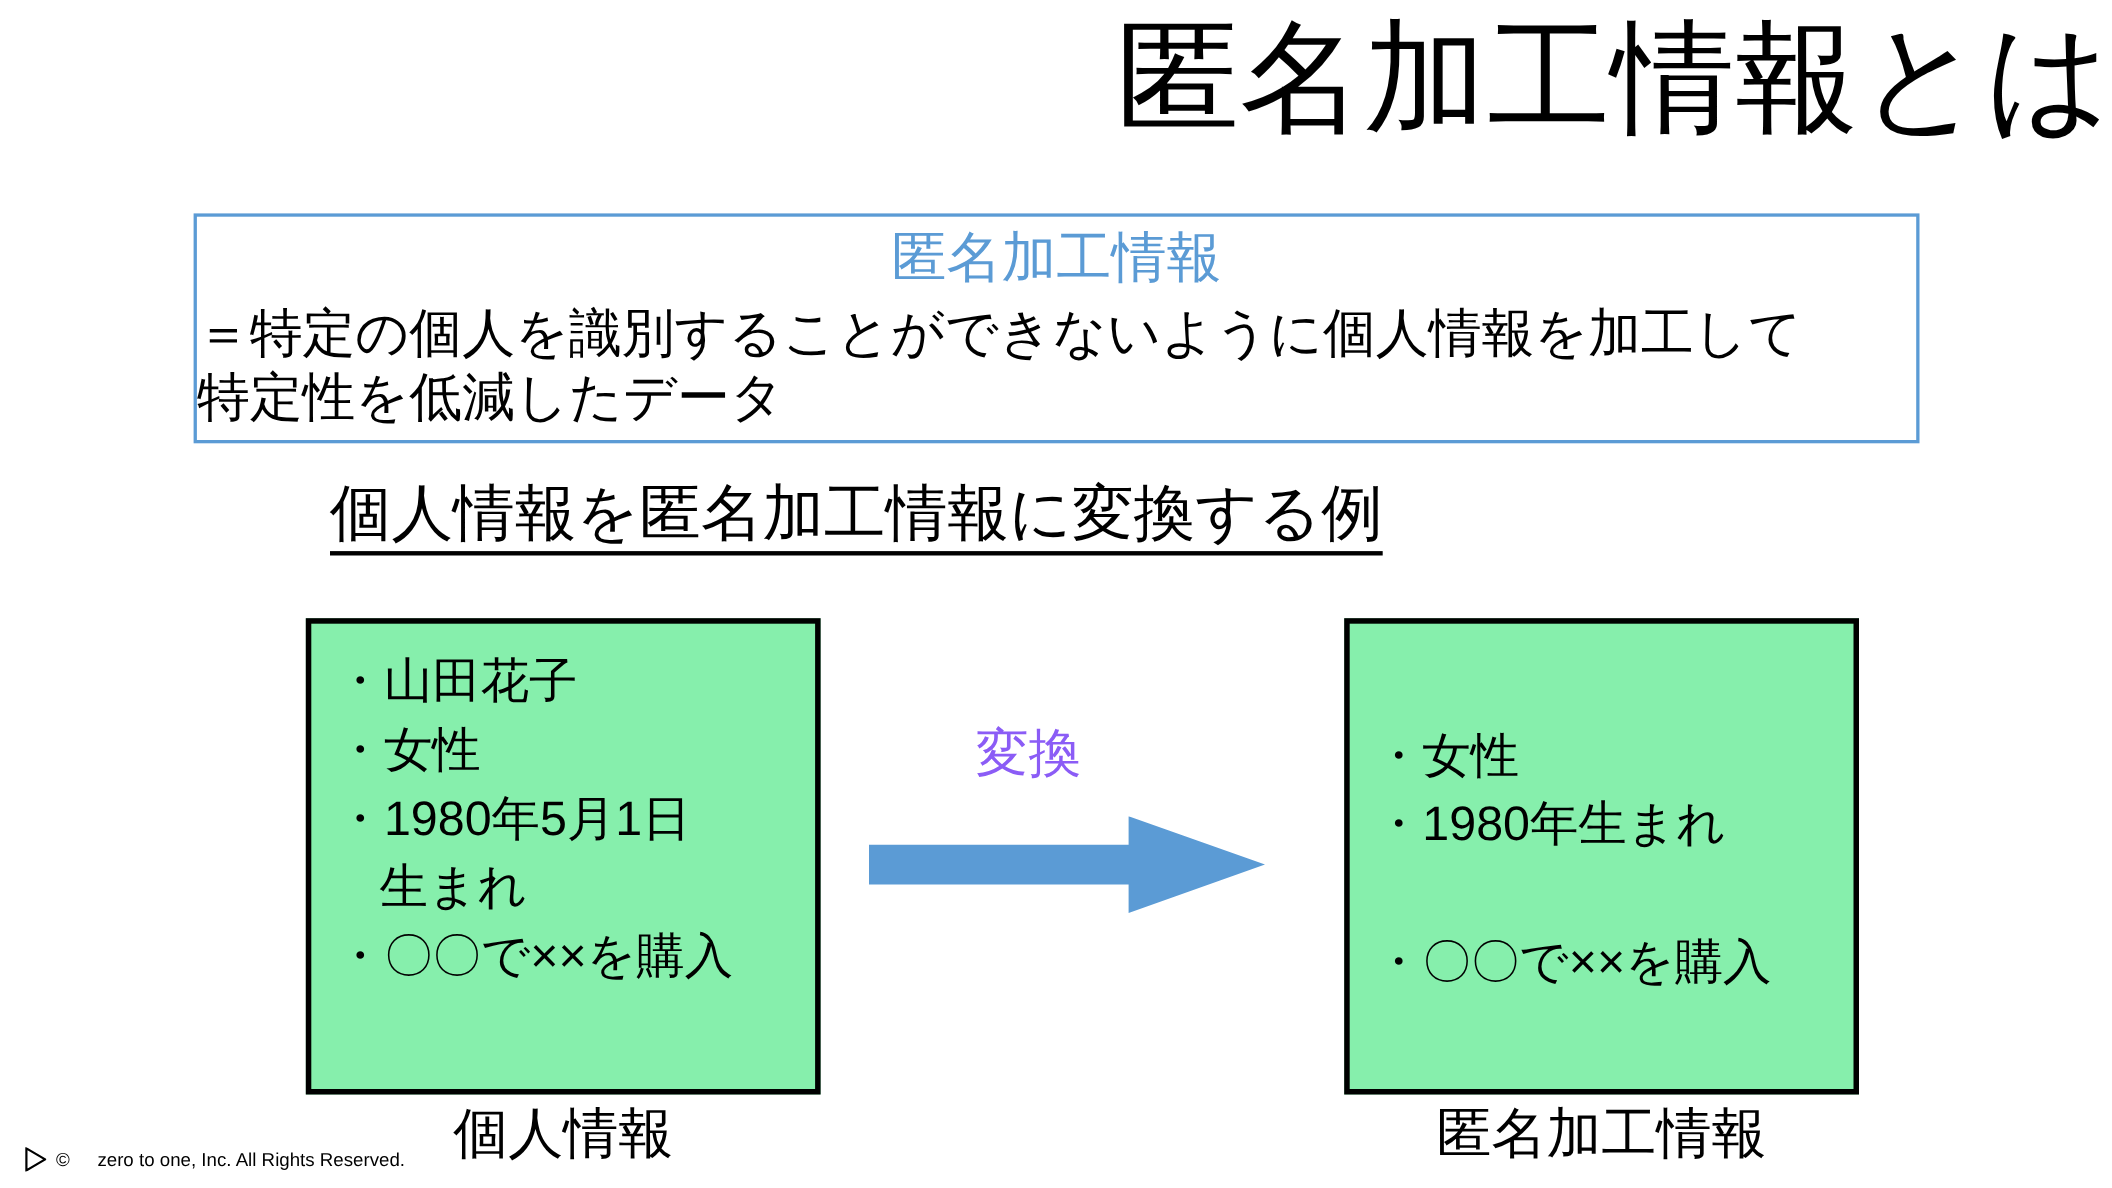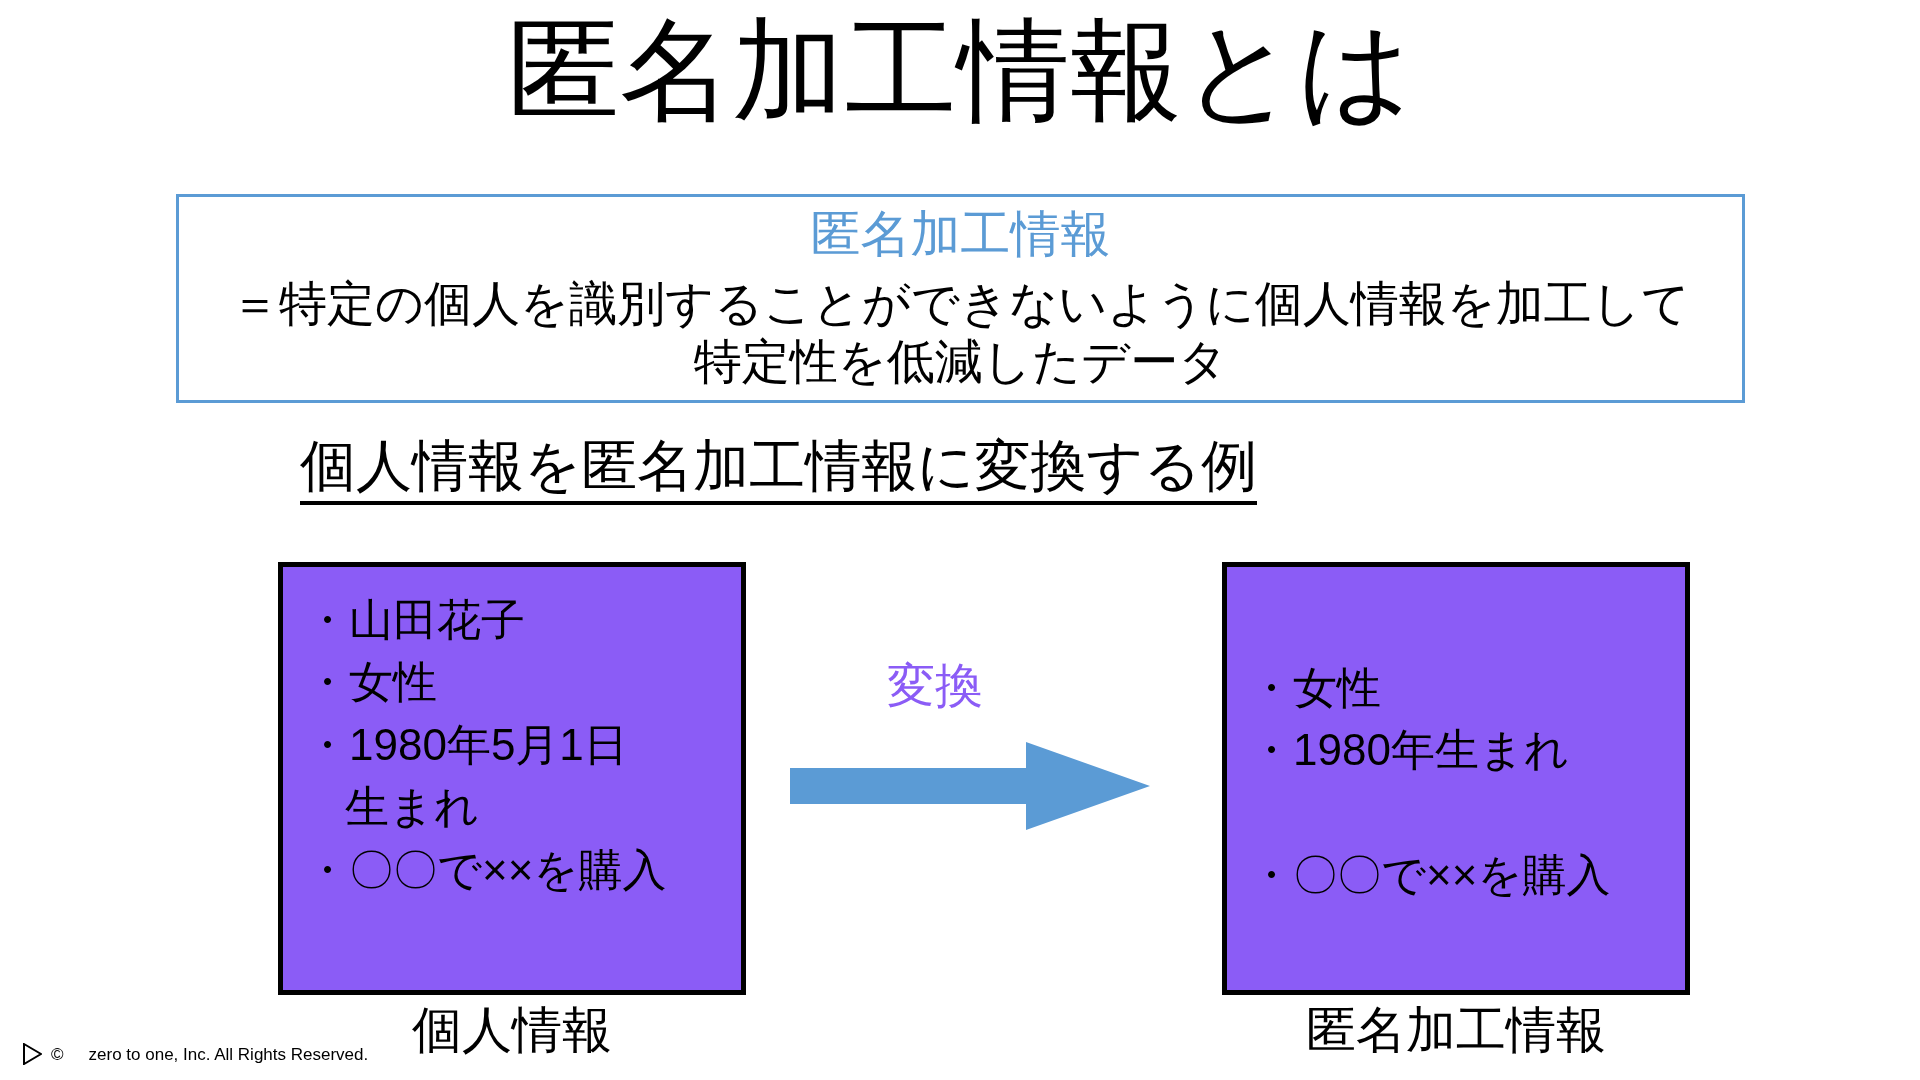--- a/index.html
+++ b/index.html
@@ -19,21 +19,21 @@
     background: #ffffff;
     overflow: hidden;
   }
 
   
   .slide-title {
     position: absolute;
     left: 0;
     top: 8px;
     width: 1920px;
-    text-align: center;
+    text-align: right;
     font-size: 112px;
     line-height: 1.12;
     font-weight: 400;
     letter-spacing: 0.5px;
     color: #000000;
     white-space: nowrap;
   }
 
   
   .definition-box {
@@ -55,21 +55,20 @@
     font-size: 50px;
     line-height: 1.18;
     color: #5B9BD5;
     white-space: nowrap;
   }
   .definition-body {
     position: absolute;
     left: 0;
     top: 78px;
     width: 100%;
-    text-align: center;
     font-size: 48px;
     line-height: 1.2;
     color: #000000;
   }
   .definition-body .def-line {
     display: block;
     white-space: nowrap;
   }
 
   
@@ -88,21 +87,21 @@
     display: inline-block;
     border-bottom: 4px solid #000000;
     padding-bottom: 2px;
   }
 
   
   .data-box {
     position: absolute;
     box-sizing: border-box;
     border: 5px solid #000000;
-    background: #8b5cf6;
+    background: #86efac;
     top: 562px;
     width: 468px;
     height: 433px;
   }
   .data-box.left  { left: 278px; }
   .data-box.right { left: 1222px; }
 
   .bullet-list {
     position: absolute;
     left: 0;

